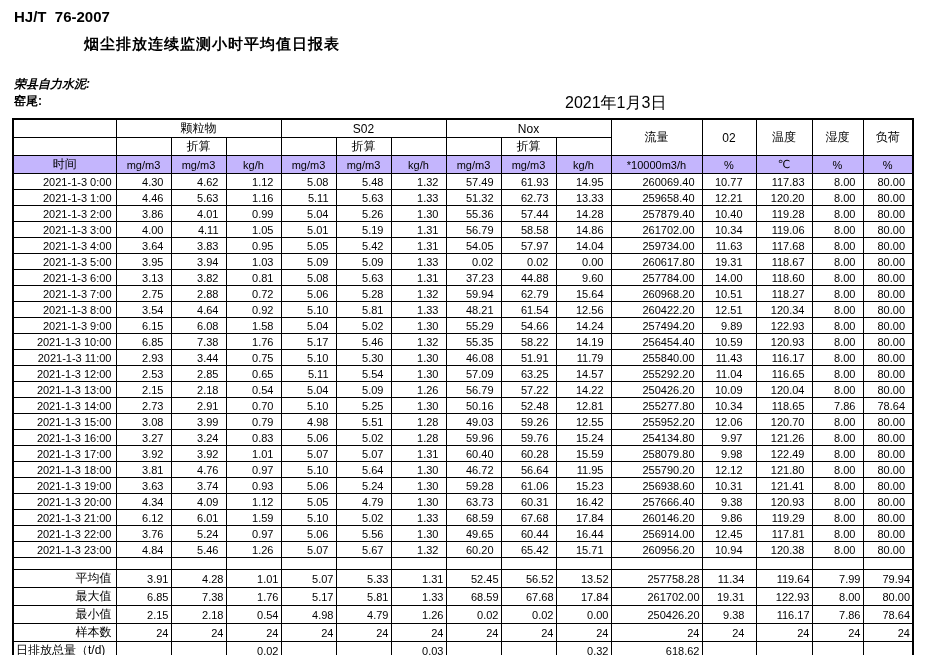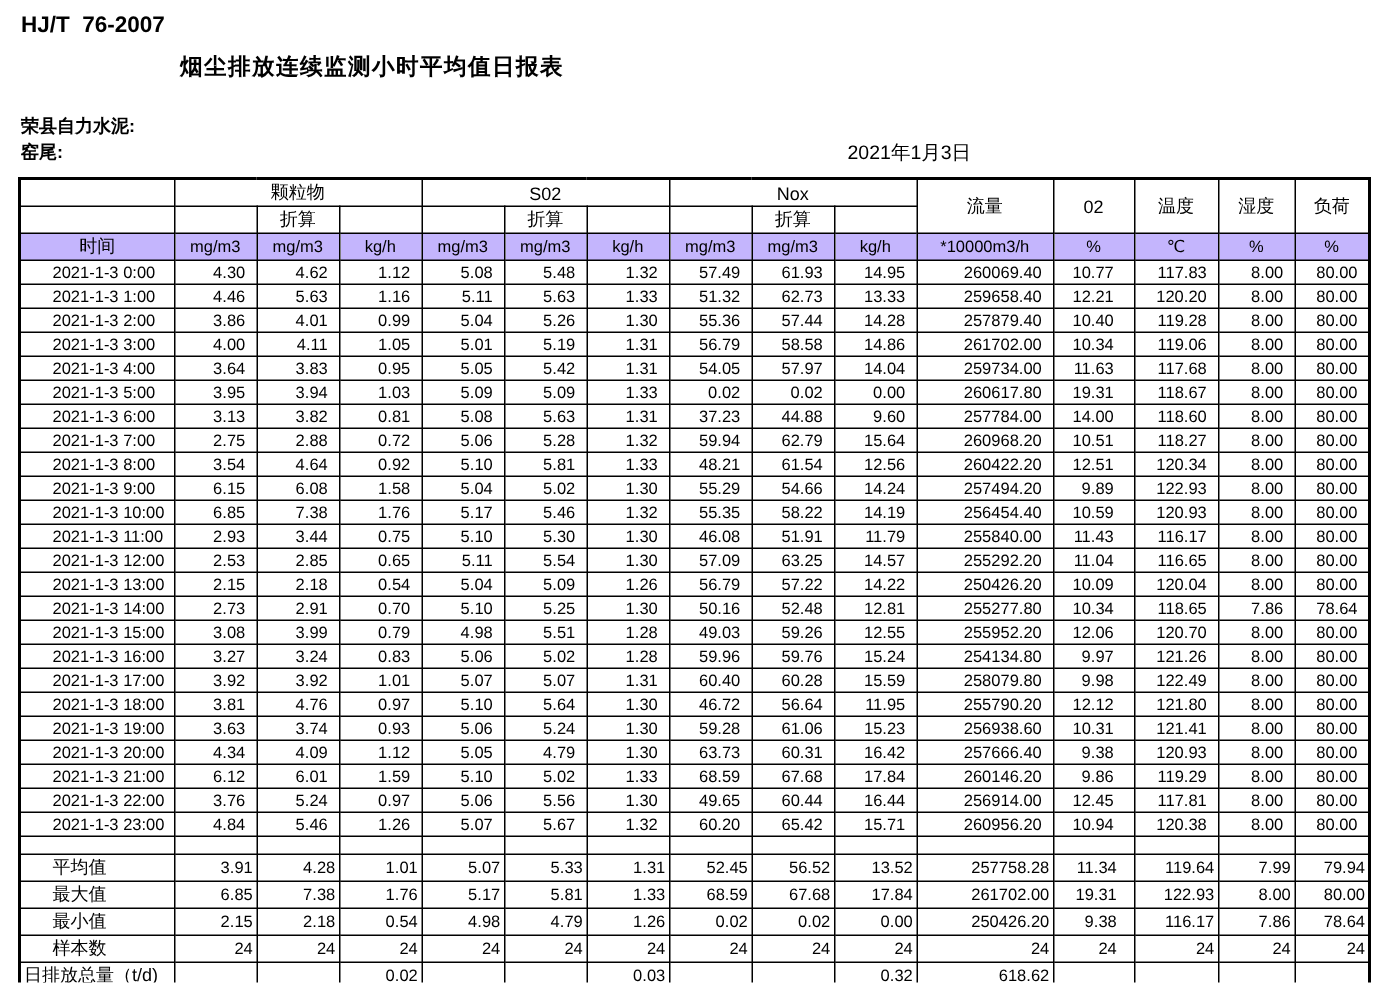--- a/index.html
+++ b/index.html
@@ -1,29 +1,29 @@
 <!DOCTYPE html>
 <html><head>
 <meta charset="utf-8">
 <style>
   html,body{margin:0;padding:0;background:#fff;color:#000;
     font-family:"Liberation Sans","DejaVu Sans",sans-serif;}
   body{width:929px;height:655px;overflow:hidden;position:relative;}
   .std-code{margin:8px 0 0 14px;font-size:15px;font-weight:bold;white-space:pre;}
-  .title{margin:10px 0 0 120px;font-size:15px;font-weight:bold;letter-spacing:1px;}
-  .company{margin:22px 0 0 14px;font-size:12px;font-weight:bold;}
+  .title{margin:10px 0 0 84px;font-size:15px;font-weight:bold;letter-spacing:1px;}
+  .company{margin:22px 0 0 14px;font-size:12px;font-weight:bold;font-style:italic;}
   .kiln-row{position:relative;margin:0 0 0 14px;font-size:12px;font-weight:bold;height:15px;}
-  .date{position:absolute;left:551px;top:0;font-weight:normal;font-size:13px;}
+  .date{position:absolute;left:551px;top:0;font-weight:normal;font-size:16px;}
   table{border-collapse:collapse;table-layout:fixed;margin:10px 0 0 12px;border:2px solid #000;}
   td{border:1px solid #000;font-size:11px;height:15px;padding:0 2px;overflow:hidden;
      white-space:nowrap;vertical-align:middle;}
   .c{text-align:center;}
   .big{font-size:12px;}
   .green{background:#c4b5fd;}
-  .time{text-align:left;padding-right:4px;padding-left:21px;}
+  .time{text-align:right;padding-right:4px;padding-left:21px;}
   .num{text-align:right;padding-right:7px;}
   .o2{padding-right:13px;}
   tr.sum td.num{padding-right:2px;}
   tr.sum td.o2{padding-right:11px;text-align:right;}
   .left{text-align:left;padding-left:2px;}
   tr.spacer td{height:11px;}
 </style>
 </head>
 <body>
 

